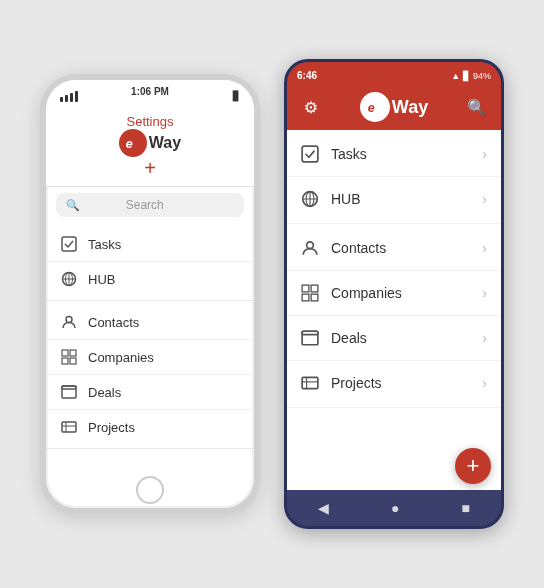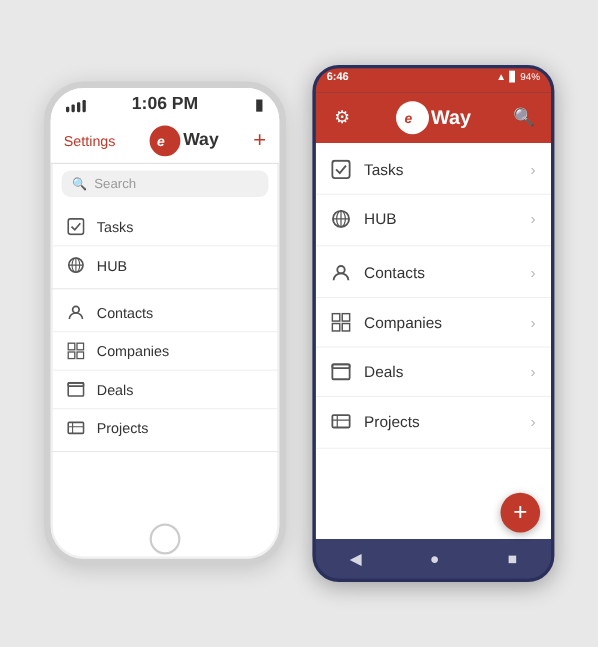--- a/index.html
+++ b/index.html
@@ -40,41 +40,42 @@
       display: flex;
       gap: 2px;
       align-items: flex-end;
     }
     .ios-signal-bar {
       background: #333;
       width: 3px;
       border-radius: 1px;
     }
     .ios-time {
-      font-size: 16px;
+      font-size: 10px;
       font-weight: 600;
       color: #333;
       position: absolute;
       left: 50%;
       transform: translateX(-50%);
       top: 6px;
     }
     .ios-status-right {
       font-size: 9px;
       color: #333;
       font-weight: 600;
     }
     .ios-header {
       background: #fff;
       padding: 6px 12px;
       display: flex;
       align-items: center;
       justify-content: space-between;
       border-bottom: 1px solid #e0e0e0;
       flex-shrink: 0;
+      flex-direction: column;
     }
     .ios-settings-text {
       color: #c0392b;
       font-size: 13px;
       font-weight: 500;
     }
     .ios-logo {
       display: flex;
       align-items: center;
       gap: 2px;
@@ -111,20 +112,21 @@
       gap: 6px;
       flex-shrink: 0;
     }
     .search-icon-small {
       color: #999;
       font-size: 11px;
     }
     .ios-search-placeholder {
       color: #999;
       font-size: 12px;
+      margin-left: 40px;
     }
     .ios-menu {
       flex: 1;
       overflow: hidden;
     }
     .ios-section {
       border-bottom: 1px solid #e8e8e8;
       padding: 4px 0;
     }
     .ios-menu-item {
@@ -173,21 +175,21 @@
       box-shadow: 0 4px 20px rgba(0,0,0,0.3);
       display: flex;
       flex-direction: column;
       overflow: hidden;
       position: relative;
     }
     .android-status-bar {
       height: 22px;
       background: #c0392b;
       display: flex;
-      align-items: flex-start;
+      align-items: flex-end;
       justify-content: space-between;
       padding: 3px 10px;
       flex-shrink: 0;
     }
     .android-time {
       color: white;
       font-size: 10px;
       font-weight: 600;
     }
     .android-status-icons {

